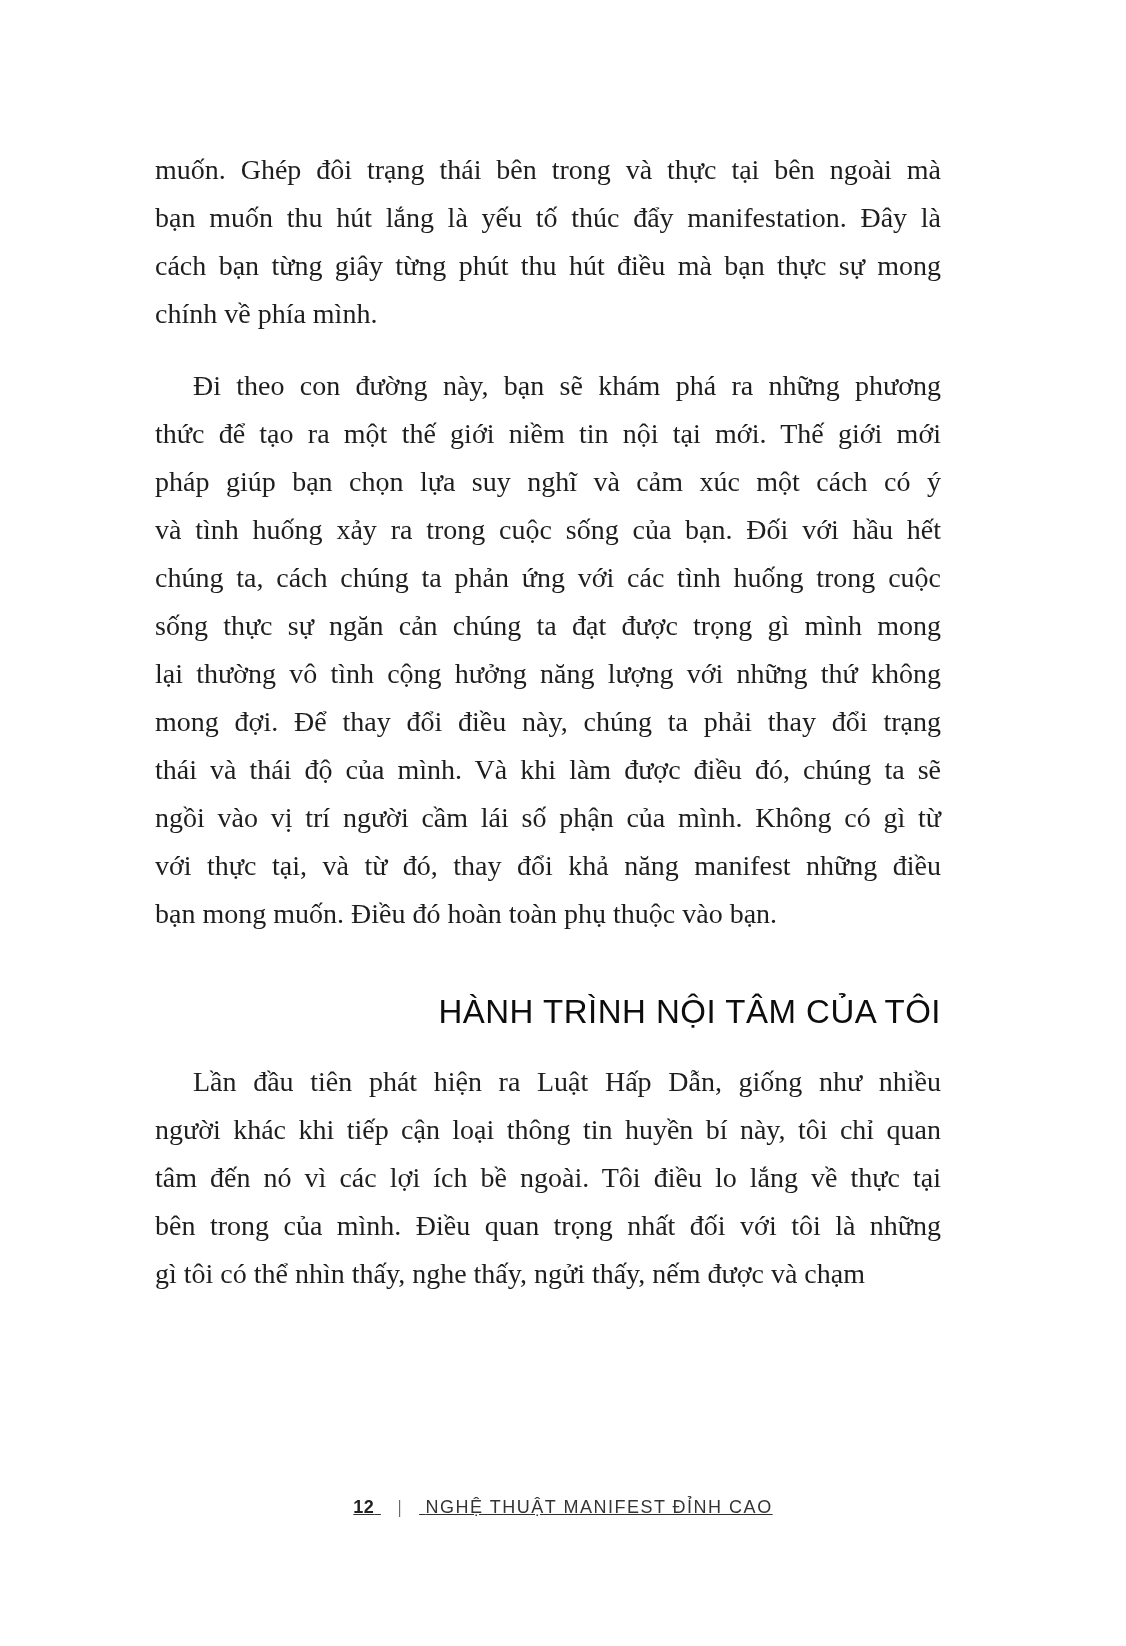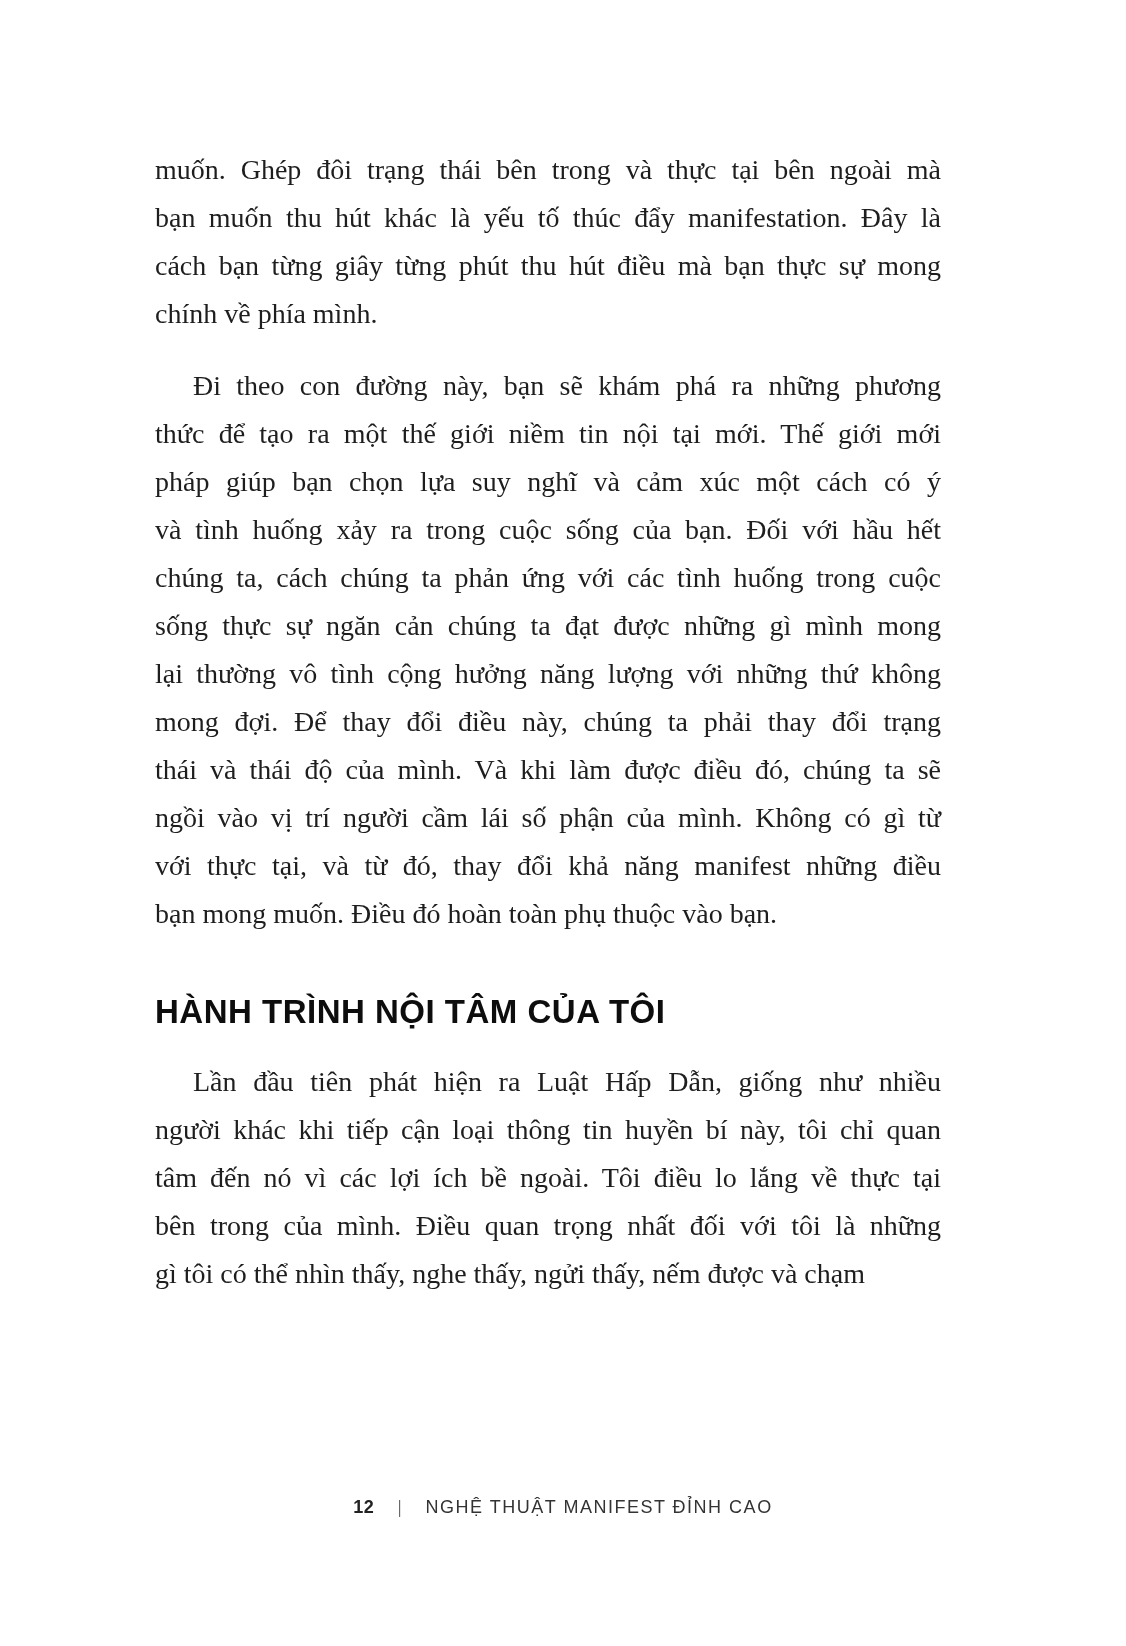--- a/index.html
+++ b/index.html
@@ -28,36 +28,38 @@
   .para .line {
     text-align: justify;
     text-align-last: justify;
     white-space: nowrap;
   }
   .para .line-last { text-align-last: left; }
   .para.indent .line:first-child { padding-left: 38px; }
   .section-heading {
     margin: 54px 0 26px 0;
     font-family: "Liberation Sans", "DejaVu Sans", sans-serif;
-    font-weight: 700;
+    font-weight: 400;
     font-size: 33px;
     line-height: 40px;
     letter-spacing: 0.5px;
     color: #0d0d0d;
+    text-align: right;
   }
   .page-footer {
     position: absolute;
     left: 0;
     right: 0;
     top: 1497px;
     text-align: center;
     font-family: "Liberation Sans", "DejaVu Sans", sans-serif;
     font-size: 18px;
     color: #2f2f2f;
     letter-spacing: 1.5px;
+    text-decoration: underline;
   }
   .page-number {
     font-weight: 700;
     letter-spacing: 0.5px;
     color: #222222;
   }
   .footer-separator {
     display: inline-block;
     margin: 0 16px;
     color: #555555;
@@ -68,32 +70,32 @@
 </style>
 </head>
 <body>
 
 <div class="page">
 
   <div class="text-block">
 
     <div class="para">
         <div class="line">muốn. Ghép đôi trạng thái bên trong và thực tại bên ngoài mà</div>
-        <div class="line">bạn muốn thu hút khác là yếu tố thúc đẩy manifestation. Đây là</div>
+        <div class="line">bạn muốn thu hút lắng là yếu tố thúc đẩy manifestation. Đây là</div>
         <div class="line">cách bạn từng giây từng phút thu hút điều mà bạn thực sự mong</div>
         <div class="line line-last">chính về phía mình.</div>
       </div>
 
     <div class="para indent">
         <div class="line">Đi theo con đường này, bạn sẽ khám phá ra những phương</div>
         <div class="line">thức để tạo ra một thế giới niềm tin nội tại mới. Thế giới mới</div>
         <div class="line">pháp giúp bạn chọn lựa suy nghĩ và cảm xúc một cách có ý</div>
         <div class="line">và tình huống xảy ra trong cuộc sống của bạn. Đối với hầu hết</div>
         <div class="line">chúng ta, cách chúng ta phản ứng với các tình huống trong cuộc</div>
-        <div class="line">sống thực sự ngăn cản chúng ta đạt được những gì mình mong</div>
+        <div class="line">sống thực sự ngăn cản chúng ta đạt được trọng gì mình mong</div>
         <div class="line">lại thường vô tình cộng hưởng năng lượng với những thứ không</div>
         <div class="line">mong đợi. Để thay đổi điều này, chúng ta phải thay đổi trạng</div>
         <div class="line">thái và thái độ của mình. Và khi làm được điều đó, chúng ta sẽ</div>
         <div class="line">ngồi vào vị trí người cầm lái số phận của mình. Không có gì từ</div>
         <div class="line">với thực tại, và từ đó, thay đổi khả năng manifest những điều</div>
         <div class="line line-last">bạn mong muốn. Điều đó hoàn toàn phụ thuộc vào bạn.</div>
       </div>
 
     <h2 class="section-heading">HÀNH TRÌNH NỘI TÂM CỦA TÔI</h2>
 

